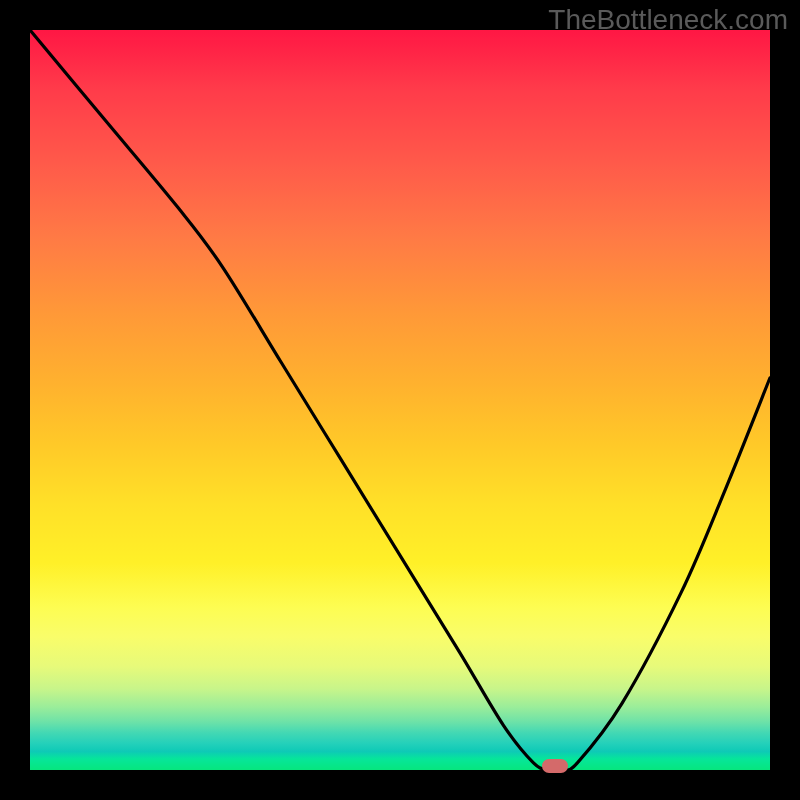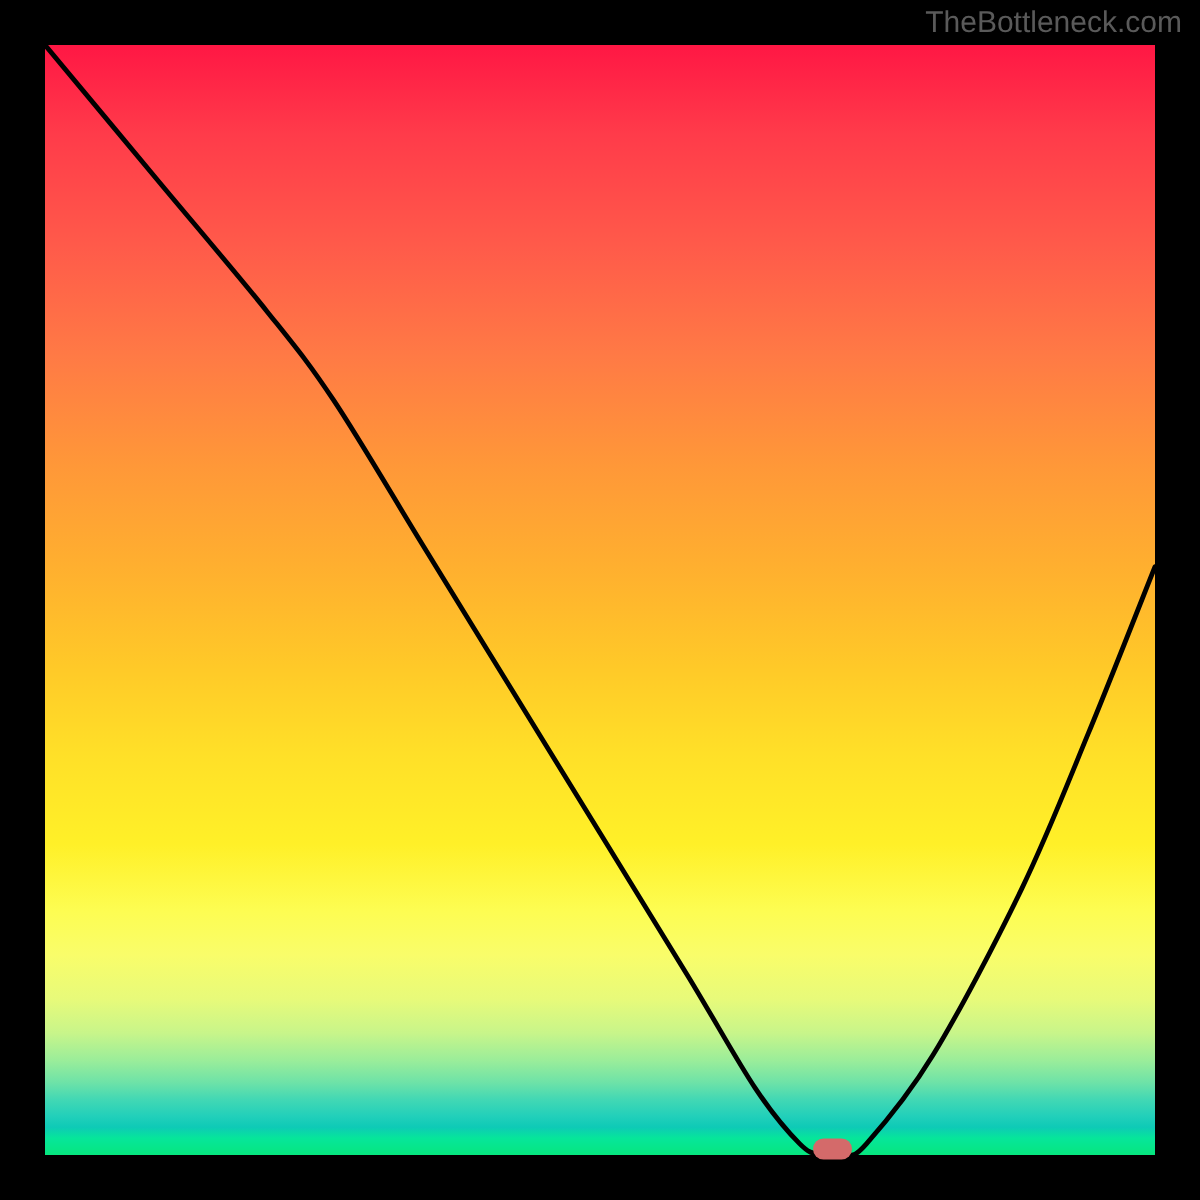--- a/index.html
+++ b/index.html
@@ -9,21 +9,21 @@
     height: 800px;
     background: #000;
     position: relative;
     font-family: Arial, sans-serif;
   }
   .watermark {
     position: absolute;
     top: 4px;
     right: 12px;
     color: #5a5a5a;
-    font-size: 20px;
+    font-size: 28px;
     font-weight: 500;
     z-index: 10;
   }
   .plot-area {
     position: absolute;
     top: 30px;
     left: 30px;
     width: 740px;
     height: 740px;
     background: linear-gradient(to bottom,

